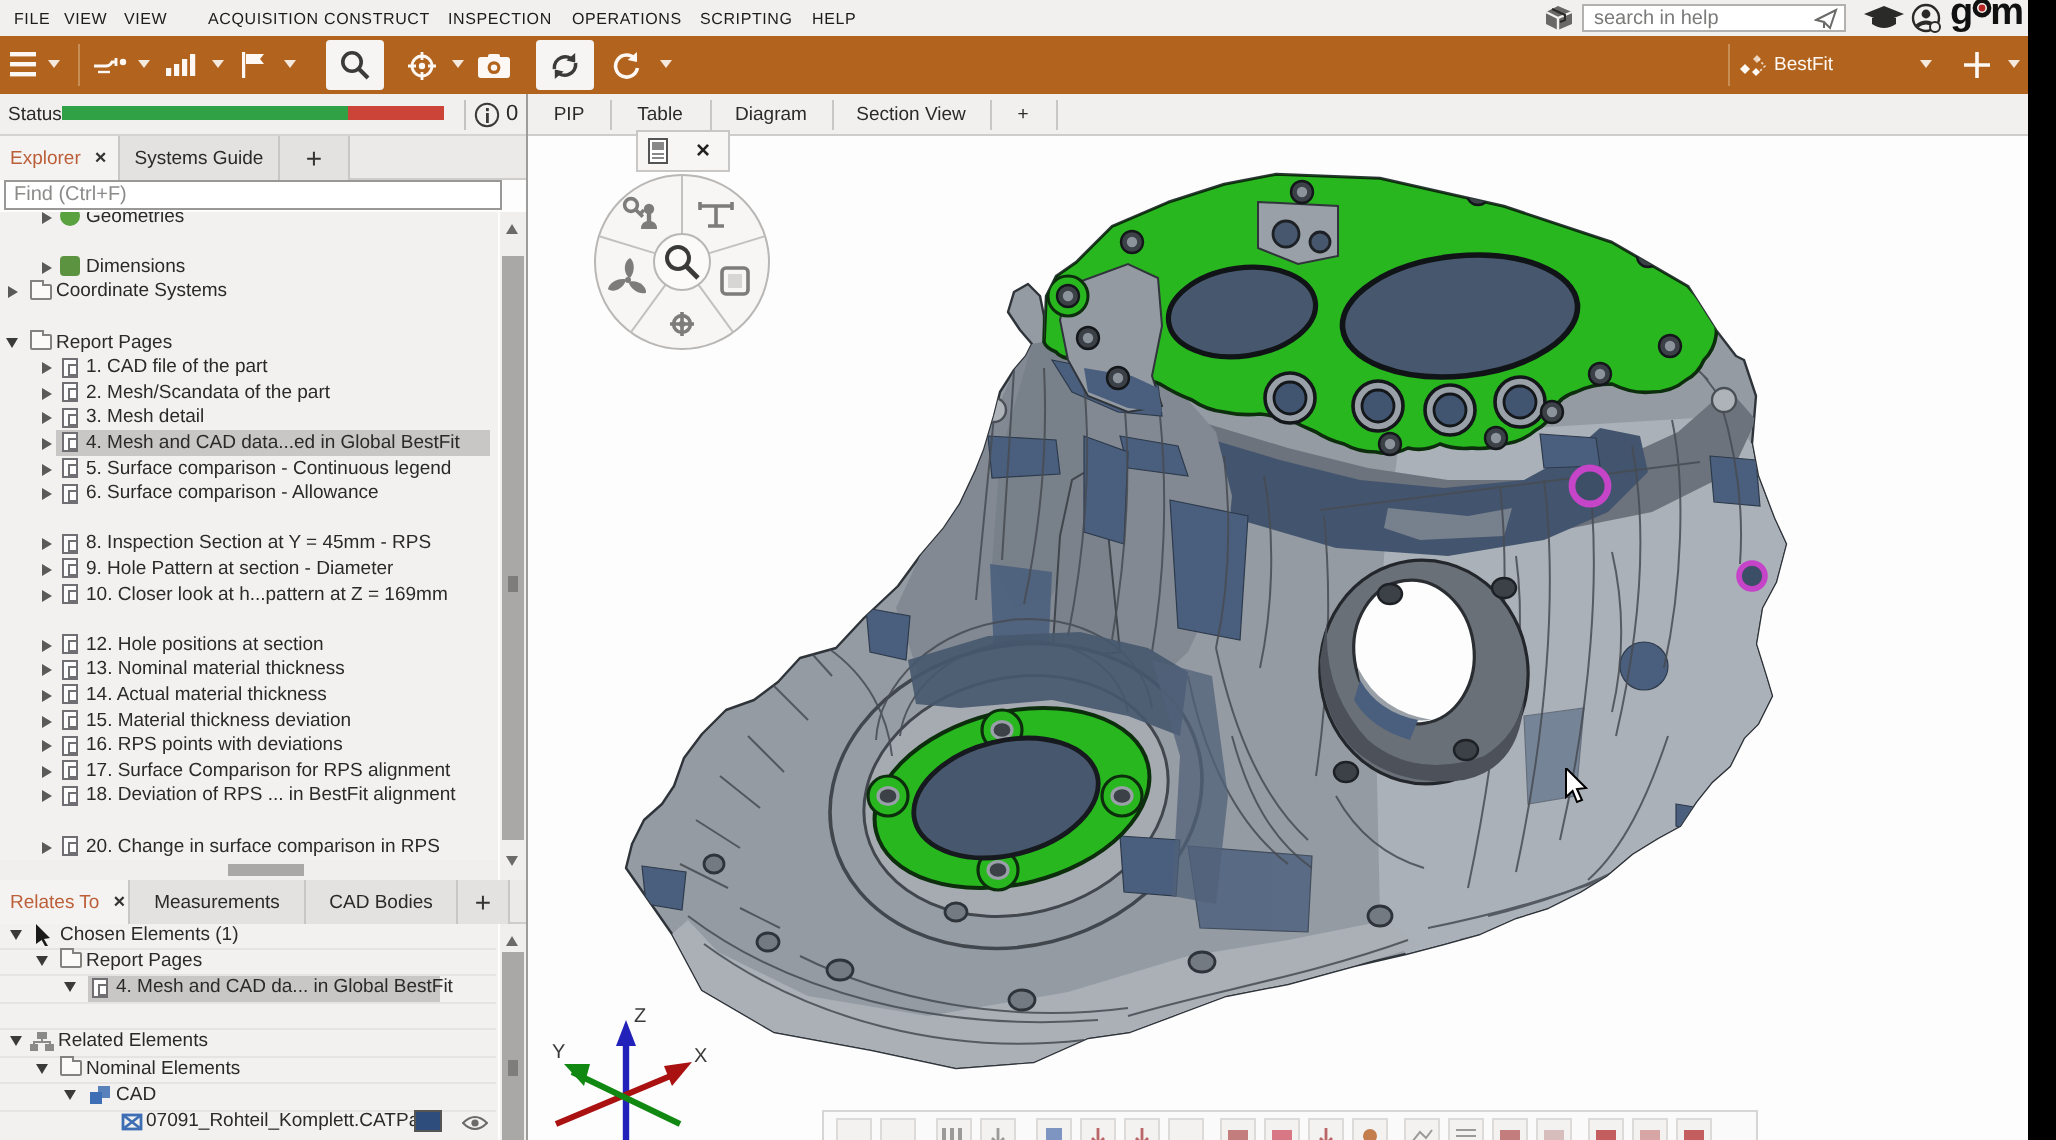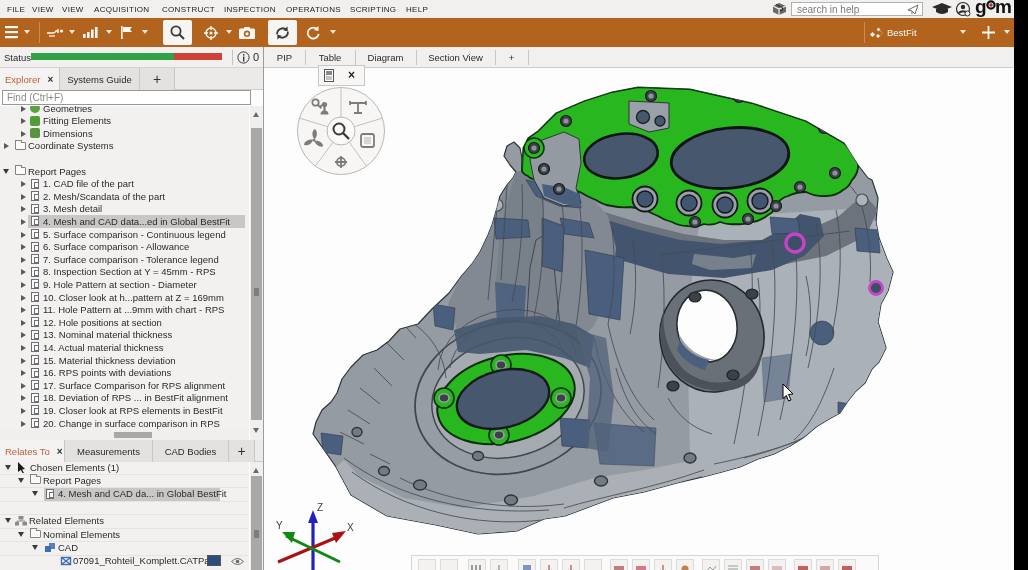--- a/index.html
+++ b/index.html
@@ -67,21 +67,21 @@
 .bbtn { position:absolute; top:3px; width:18px; height:14px; background:#f3f2f1; border:1px solid #dddbd9; }
 </style>
 </head>
 <body>
 <div id="win">
 
   <div id="menubar">
     <span class="mi" style="left:7px">FILE</span>
     <span class="mi" style="left:32px">VIEW</span>
     <span class="mi" style="left:62px">VIEW</span>
-    <span class="mi" style="left:94px">ACQUISITION</span>
+    <span class="mi" style="left:104px">ACQUISITION</span>
     <span class="mi" style="left:162px">CONSTRUCT</span>
     <span class="mi" style="left:224px">INSPECTION</span>
     <span class="mi" style="left:286px">OPERATIONS</span>
     <span class="mi" style="left:350px">SCRIPTING</span>
     <span class="mi" style="left:406px">HELP</span>
     <svg style="position:absolute;left:772px;top:2px" width="15" height="14" viewBox="0 0 15 14">
         <path d="M1 4 L7 1 L14 4 L14 10 L7 13 L1 10 Z" fill="#6a6866"></path>
         <path d="M1 4 L7 7 L14 4 M7 7 L7 13" fill="none" stroke="#f1f0ef" stroke-width="1.2"></path>
         <path d="M4 2.5 L10.5 5.5 L10.5 8 L8 9" fill="none" stroke="#2a2a28" stroke-width="1"></path>
       </svg>
@@ -226,25 +226,20 @@
   </div>
   <div id="findbox">
       <span>Find (Ctrl+F)</span>
     </div>
   <div id="tree1">
     <div class="trow" style="top:-4px">
         <i class="exp r" style="left:21px"></i>
         <i class="ic gi" style="left:30px;background:#5aa13f;border-radius:5px"></i>
         <span class="txt" style="left:43px">Geometries</span>
       </div>
-    <div class="trow" style="top:8.6px">
-        <i class="exp r" style="left:21px"></i>
-        <i class="ic gi" style="left:30px;background:#4f9e38"></i>
-        <span class="txt" style="left:43px">Fitting Elements</span>
-      </div>
     <div class="trow" style="top:21.2px">
         <i class="exp r" style="left:21px"></i>
         <i class="ic gi" style="left:30px;background:#5b9340"></i>
         <span class="txt" style="left:43px">Dimensions</span>
       </div>
     <div class="trow" style="top:33.8px">
         <i class="exp r" style="left:4px"></i>
         <i class="ic fold" style="left:15px"></i>
         <span class="txt" style="left:28px">Coordinate Systems</span>
       </div>
@@ -277,45 +272,35 @@
     <div class="trow" style="top:122px">
         <i class="exp r" style="left:21px"></i>
         <i class="ic page" style="left:31px"></i>
         <span class="txt" style="left:43px">5. Surface comparison - Continuous legend</span>
       </div>
     <div class="trow" style="top:134.6px">
         <i class="exp r" style="left:21px"></i>
         <i class="ic page" style="left:31px"></i>
         <span class="txt" style="left:43px">6. Surface comparison - Allowance</span>
       </div>
-    <div class="trow" style="top:147.2px">
-        <i class="exp r" style="left:21px"></i>
-        <i class="ic page" style="left:31px"></i>
-        <span class="txt" style="left:43px">7. Surface comparison - Tolerance legend</span>
-      </div>
     <div class="trow" style="top:159.8px">
         <i class="exp r" style="left:21px"></i>
         <i class="ic page" style="left:31px"></i>
         <span class="txt" style="left:43px">8. Inspection Section at Y = 45mm - RPS</span>
       </div>
     <div class="trow" style="top:172.4px">
         <i class="exp r" style="left:21px"></i>
         <i class="ic page" style="left:31px"></i>
         <span class="txt" style="left:43px">9. Hole Pattern at section - Diameter</span>
       </div>
     <div class="trow" style="top:185px">
         <i class="exp r" style="left:21px"></i>
         <i class="ic page" style="left:31px"></i>
         <span class="txt" style="left:43px">10. Closer look at h...pattern at Z = 169mm</span>
       </div>
-    <div class="trow" style="top:197.6px">
-        <i class="exp r" style="left:21px"></i>
-        <i class="ic page" style="left:31px"></i>
-        <span class="txt" style="left:43px">11. Hole Pattern at ...9mm with chart - RPS</span>
-      </div>
     <div class="trow" style="top:210.2px">
         <i class="exp r" style="left:21px"></i>
         <i class="ic page" style="left:31px"></i>
         <span class="txt" style="left:43px">12. Hole positions at section</span>
       </div>
     <div class="trow" style="top:222.8px">
         <i class="exp r" style="left:21px"></i>
         <i class="ic page" style="left:31px"></i>
         <span class="txt" style="left:43px">13. Nominal material thickness</span>
       </div>
@@ -336,25 +321,20 @@
       </div>
     <div class="trow" style="top:273.2px">
         <i class="exp r" style="left:21px"></i>
         <i class="ic page" style="left:31px"></i>
         <span class="txt" style="left:43px">17. Surface Comparison for RPS alignment</span>
       </div>
     <div class="trow" style="top:285.8px">
         <i class="exp r" style="left:21px"></i>
         <i class="ic page" style="left:31px"></i>
         <span class="txt" style="left:43px">18. Deviation of RPS ... in BestFit alignment</span>
-      </div>
-    <div class="trow" style="top:298.4px">
-        <i class="exp r" style="left:21px"></i>
-        <i class="ic page" style="left:31px"></i>
-        <span class="txt" style="left:43px">19. Closer look at RPS elements in BestFit</span>
       </div>
     <div class="trow" style="top:311px">
         <i class="exp r" style="left:21px"></i>
         <i class="ic page" style="left:31px"></i>
         <span class="txt" style="left:43px">20. Change in surface comparison in RPS</span>
       </div>
   </div>
 
   <div class="sb" style="left:250px;top:106px;width:13px;height:334px"></div>
   <div class="sbthumb" style="left:251px;top:128px;width:11px;height:292px"></div>

